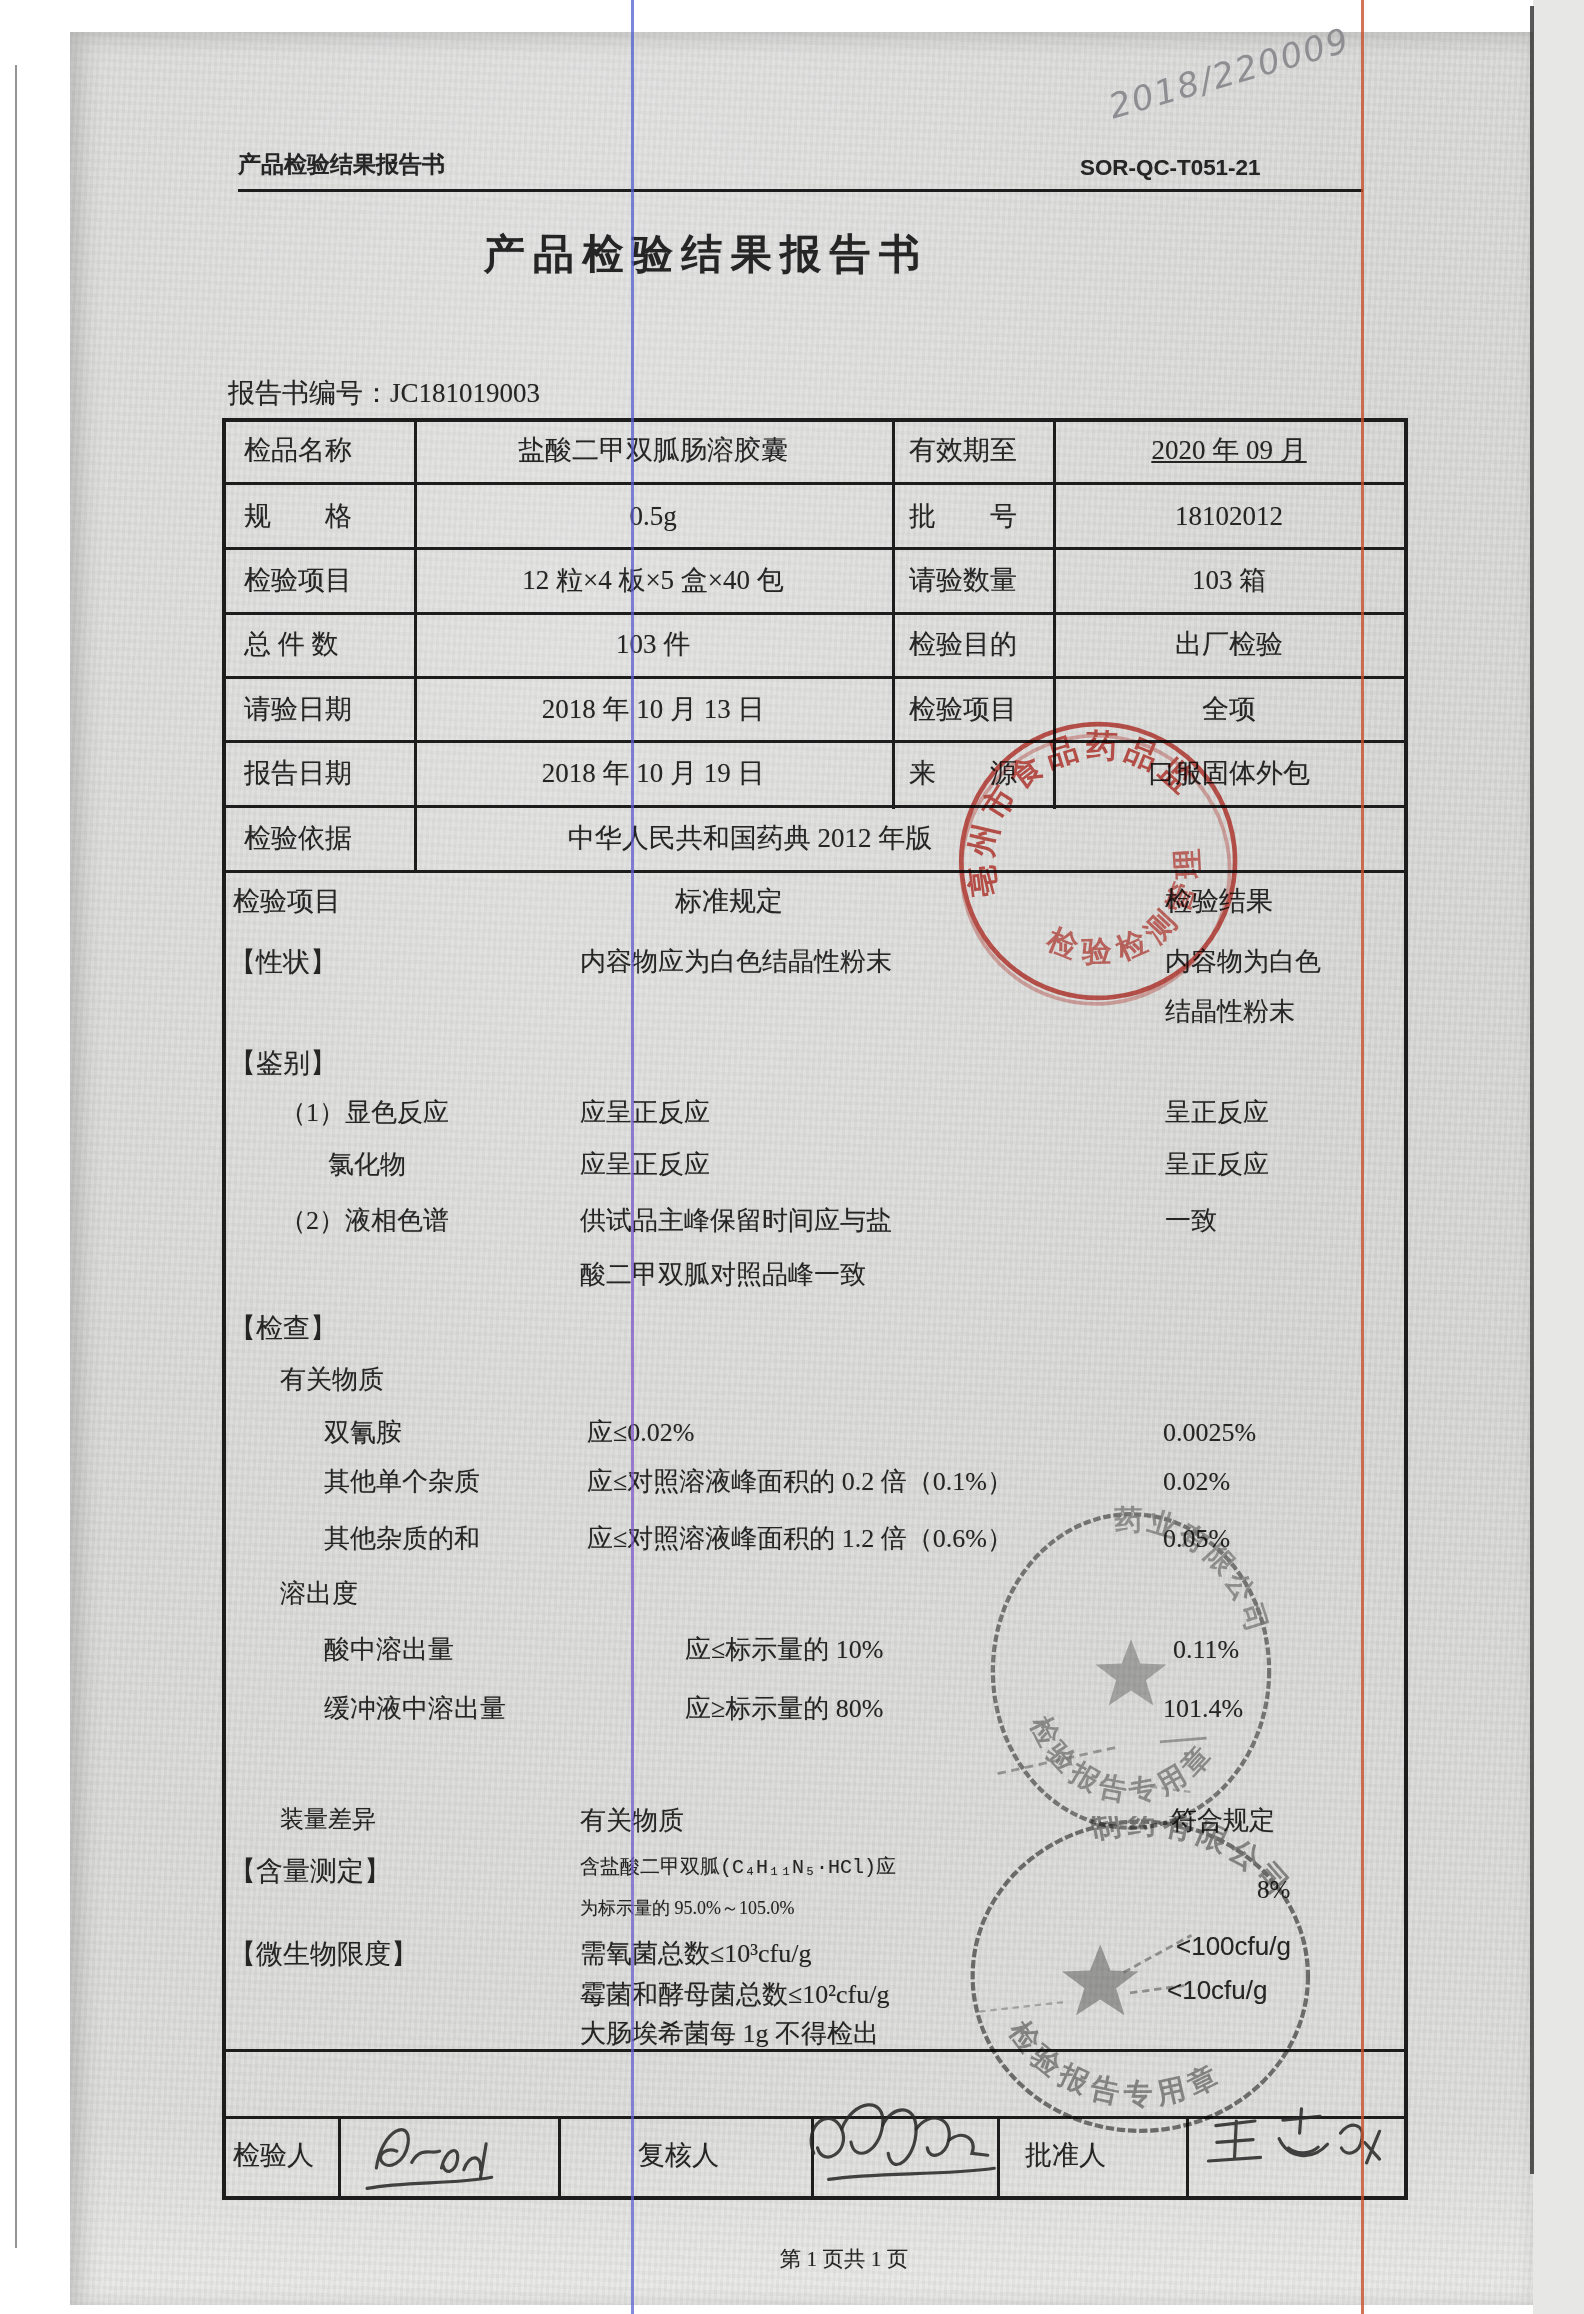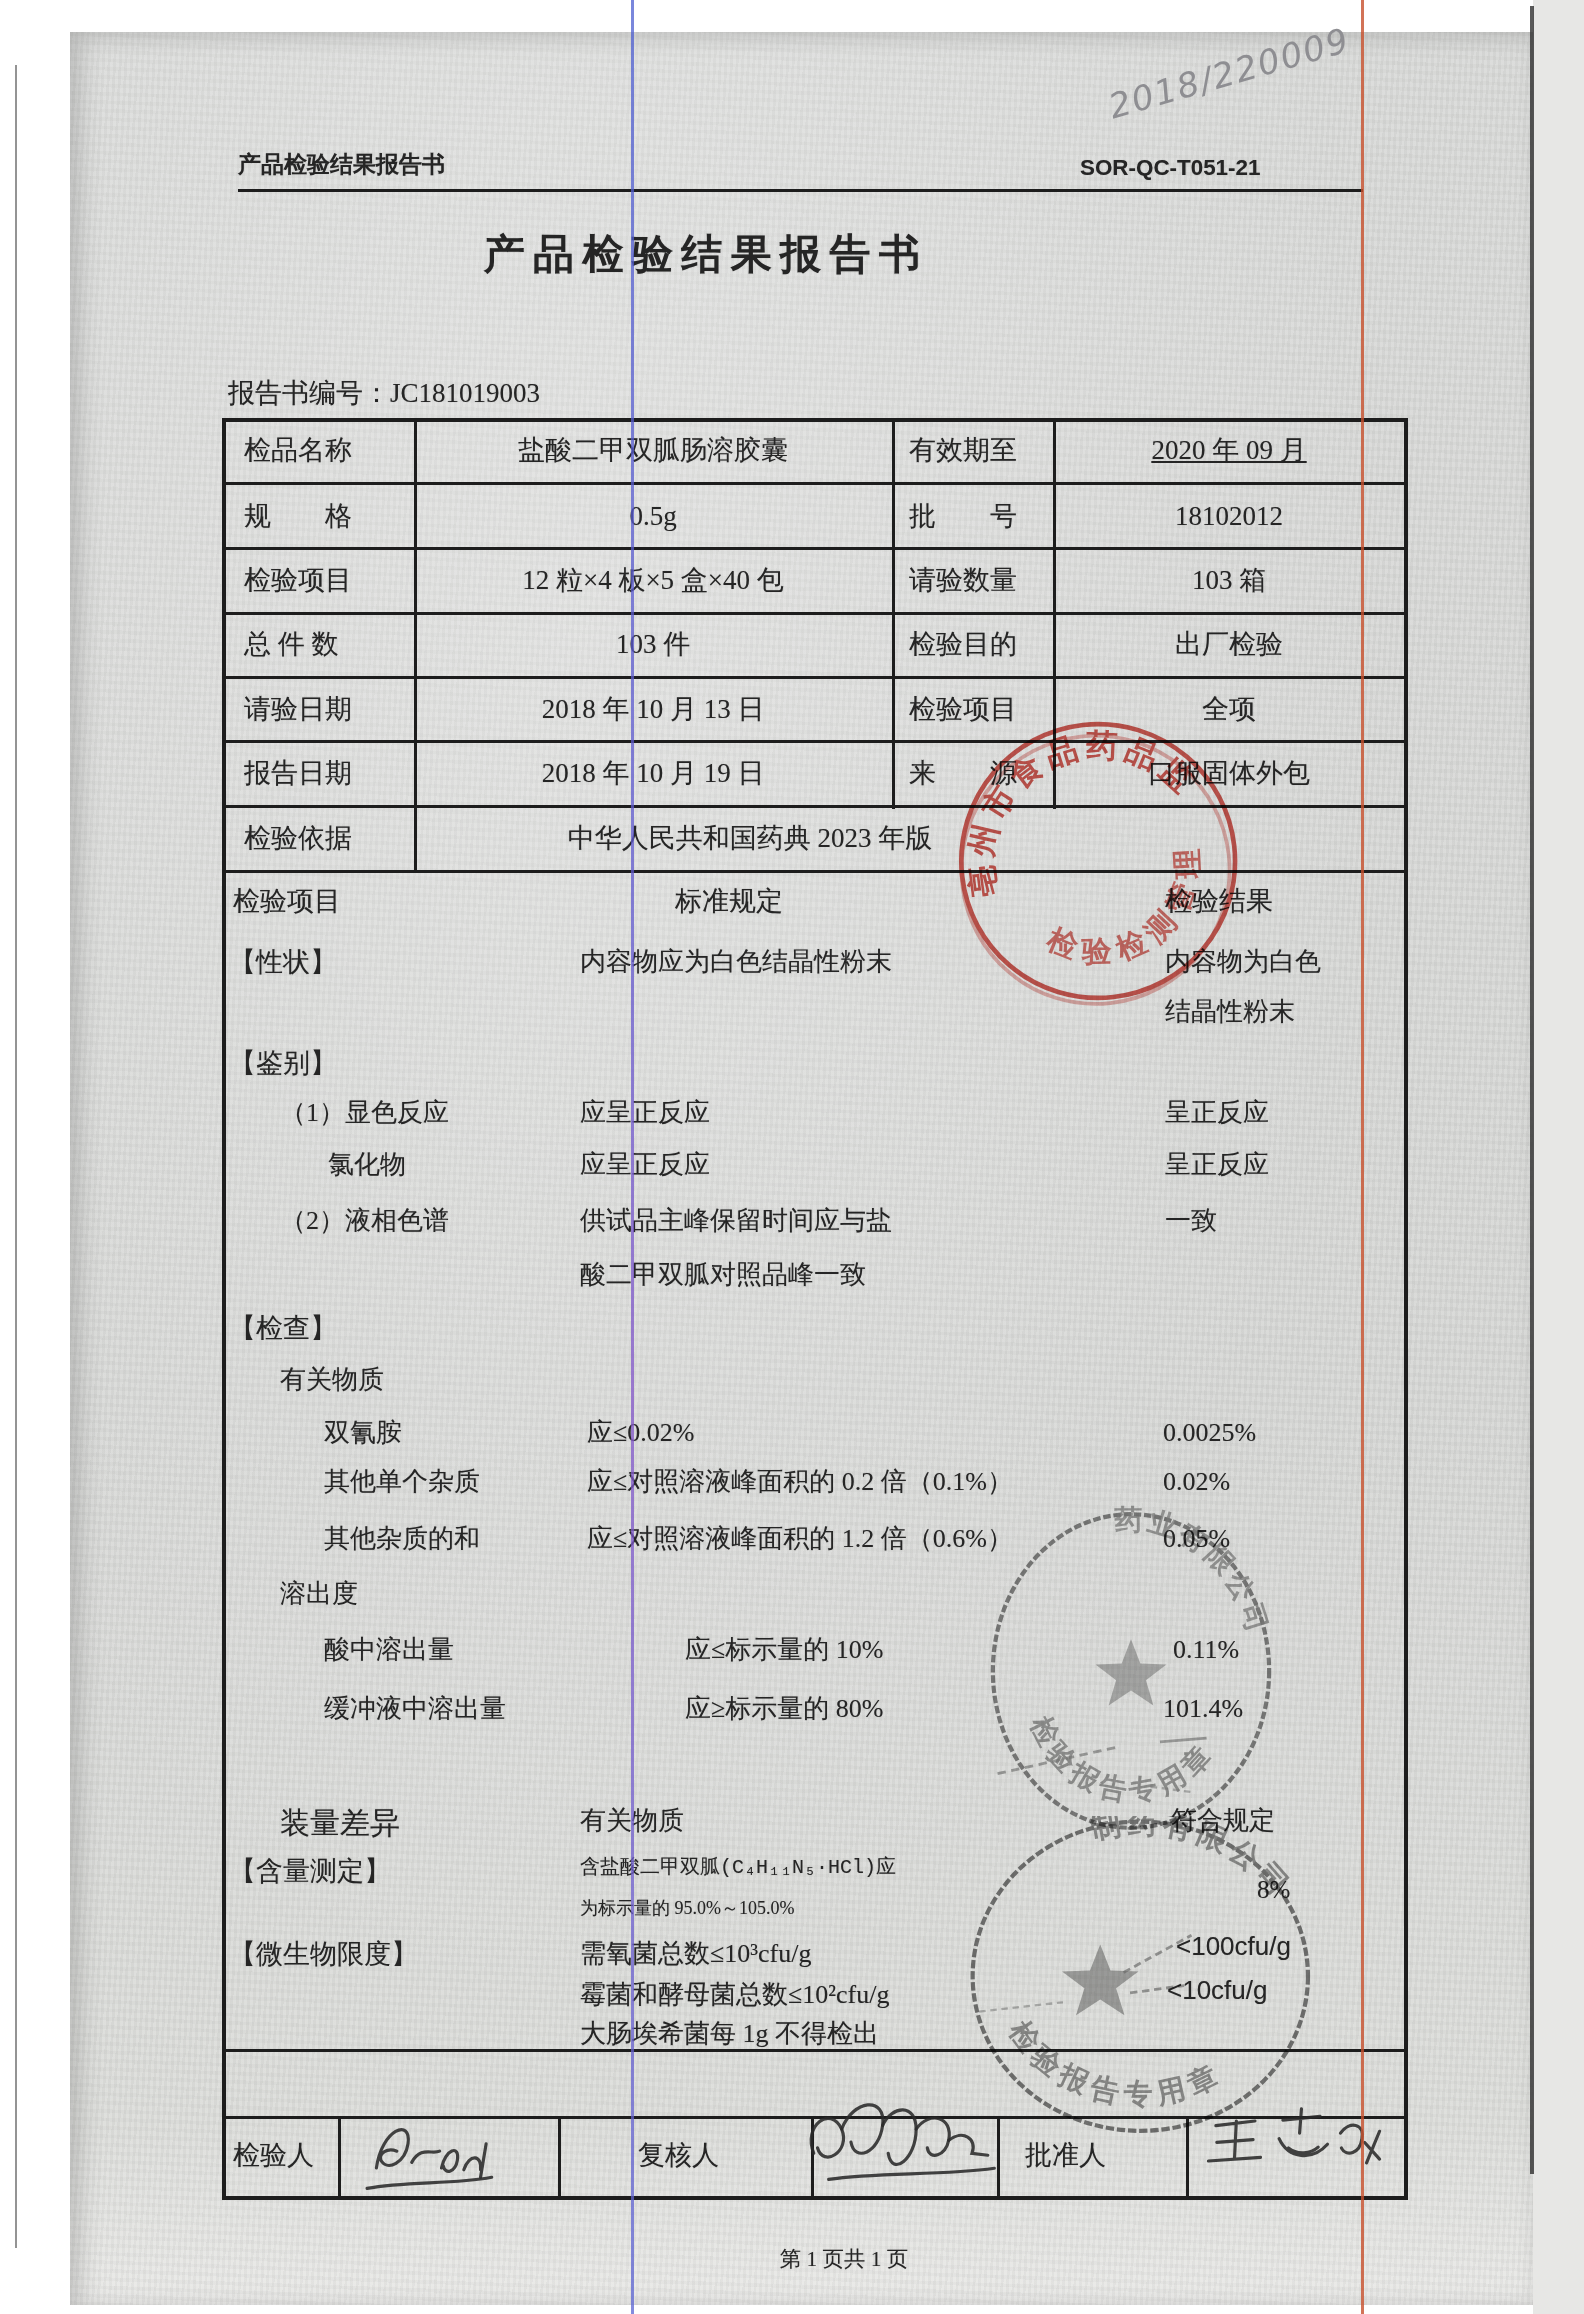--- a/index.html
+++ b/index.html
@@ -84,21 +84,21 @@
   <div class="t ink center" style="left:653px;top:694px;font-size:27px;">2018 年 10 月 13 日</div>
   <div class="t ink" style="left:909px;top:694px;font-size:27px;">检验项目</div>
   <div class="t ink center" style="left:1229px;top:694px;font-size:27px;">全项</div>
 
   <div class="t ink" style="left:244px;top:758px;font-size:27px;">报告日期</div>
   <div class="t ink center" style="left:653px;top:758px;font-size:27px;">2018 年 10 月 19 日</div>
   <div class="t ink" style="left:909px;top:758px;font-size:27px;">来　　源</div>
   <div class="t ink center" style="left:1229px;top:758px;font-size:27px;">口服固体外包</div>
 
   <div class="t ink" style="left:244px;top:823px;font-size:27px;">检验依据</div>
-  <div class="t ink center" style="left:750px;top:823px;font-size:27px;">中华人民共和国药典 2023 年版</div>
+  <div class="t ink center" style="left:750px;top:823px;font-size:27px;">中华人民共和国药典 2012 年版</div>
 
   <div class="t ink" style="left:233px;top:886px;font-size:27px;">检验项目</div>
   <div class="t ink center" style="left:729px;top:886px;font-size:27px;">标准规定</div>
   <div class="t ink" style="left:1165px;top:886px;font-size:27px;">检验结果</div>
 
   <div class="t ink" style="left:229px;top:947px;font-size:27px;">【性状】</div>
   <div class="t ink" style="left:580px;top:947px;font-size:26px;">内容物应为白色结晶性粉末</div>
   <div class="t ink" style="left:1165px;top:947px;font-size:26px;">内容物为白色</div>
   <div class="t ink" style="left:1165px;top:997px;font-size:26px;">结晶性粉末</div>
 
@@ -135,21 +135,21 @@
   <div class="t ink" style="left:280px;top:1579px;font-size:26px;">溶出度</div>
 
   <div class="t ink" style="left:324px;top:1635px;font-size:26px;">酸中溶出量</div>
   <div class="t ink" style="left:685px;top:1635px;font-size:26px;">应≤标示量的 10%</div>
   <div class="t ink" style="left:1173px;top:1635px;font-size:26px;">0.11%</div>
 
   <div class="t ink" style="left:324px;top:1694px;font-size:26px;">缓冲液中溶出量</div>
   <div class="t ink" style="left:685px;top:1694px;font-size:26px;">应≥标示量的 80%</div>
   <div class="t ink" style="left:1163px;top:1694px;font-size:26px;">101.4%</div>
 
-  <div class="t ink" style="left:280px;top:1806px;font-size:30px;text-align:center;">装量差异</div>
+  <div class="t ink" style="left:280px;top:1806px;font-size:24px;text-align:center;">装量差异</div>
   <div class="t ink" style="left:580px;top:1806px;font-size:26px;">有关物质</div>
   <div class="t ink" style="left:1171px;top:1806px;font-size:26px;">符合规定</div>
 
   <div class="t ink" style="left:229px;top:1856px;font-size:27px;">【含量测定】</div>
   <div class="t ink" style="left:580px;top:1856px;font-size:20px;font-family:Liberation Mono, monospace;">含盐酸二甲双胍(C₄H₁₁N₅·HCl)应</div>
   <div class="t ink" style="left:1257px;top:1876px;font-size:25px;">8%</div>
   <div class="t ink" style="left:580px;top:1898px;font-size:18px;">为标示量的 95.0%～105.0%</div>
 
   <div class="t ink" style="left:229px;top:1939px;font-size:27px;">【微生物限度】</div>
   <div class="t ink" style="left:580px;top:1939px;font-size:26px;">需氧菌总数≤10³cfu/g</div>

